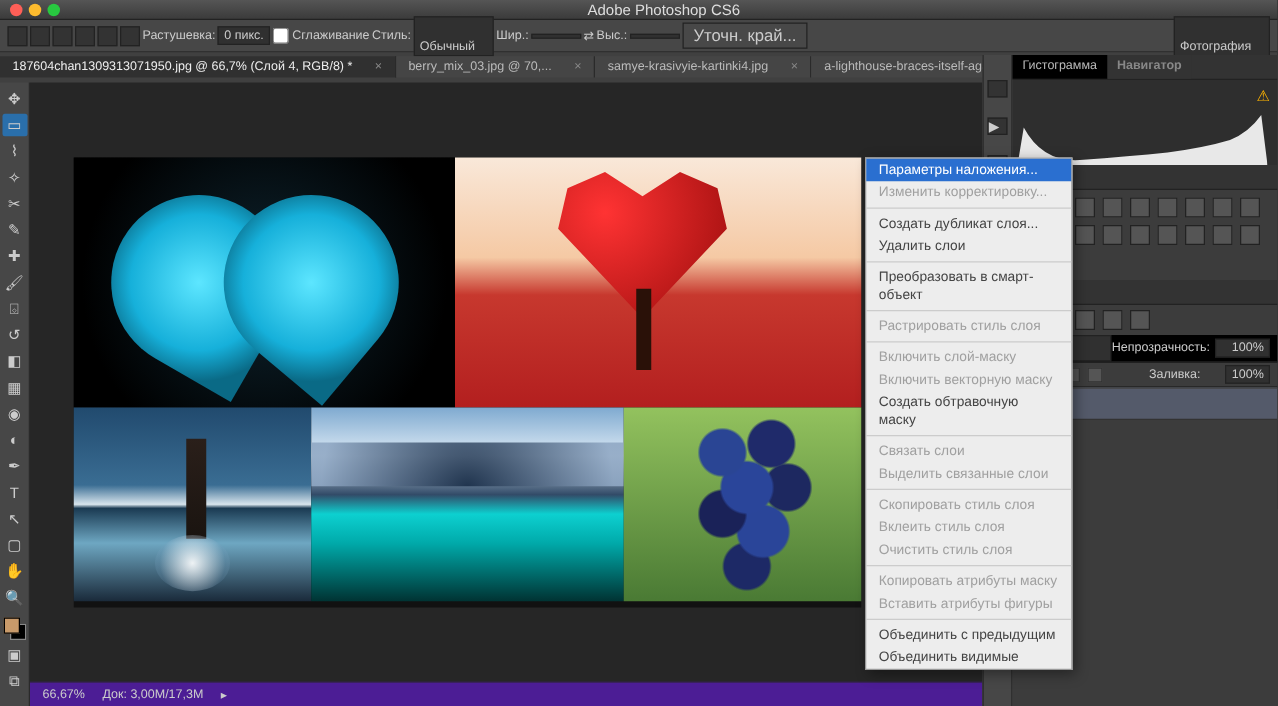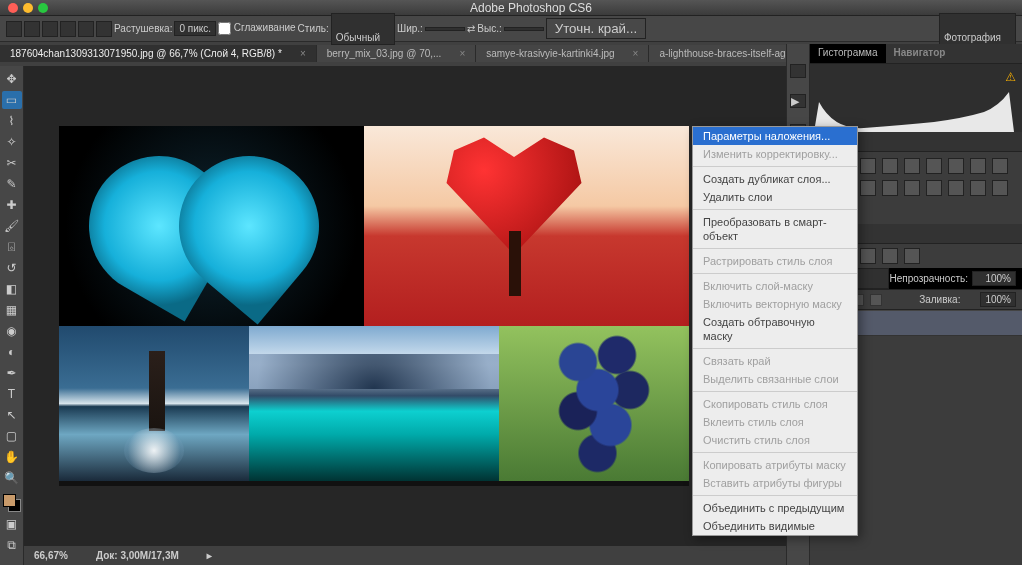--- a/index.html
+++ b/index.html
@@ -39,21 +39,21 @@
   .clouds:before{content:"";position:absolute;width:100%;height:35px;top:28px;background:radial-gradient(circle at 50% 100%,#1a2e48,#90a8c4 90%);opacity:.9;}
   .grapes{background:linear-gradient(#93c25e,#4a7a34);}
   .grapes:before{content:"";position:absolute;width:130px;height:140px;left:40px;top:8px;background:
     radial-gradient(circle at 30% 20%,#2a4594 0 18px,transparent 20px),
     radial-gradient(circle at 60% 15%,#1f2a6a 0 18px,transparent 20px),
     radial-gradient(circle at 45% 40%,#2a459a 0 20px,transparent 22px),
     radial-gradient(circle at 70% 40%,#1d2860 0 18px,transparent 20px),
     radial-gradient(circle at 30% 55%,#1a2258 0 18px,transparent 20px),
     radial-gradient(circle at 55% 65%,#2a4599 0 20px,transparent 22px),
     radial-gradient(circle at 45% 85%,#1d2966 0 18px,transparent 20px);}
-  .status{position:absolute;bottom:0;left:0;right:0;height:20px;background:#404040;border-top:1px solid #262626;display:flex;align-items:center;gap:28px;padding:0 10px;font-size:10px;color:#ccc;font-weight:bold;}
+  .status{position:absolute;bottom:0;left:0;right:0;height:20px;background:#4c1d95;border-top:1px solid #262626;display:flex;align-items:center;gap:14px;padding:0 10px;font-size:10px;color:#ccc;}
   
   .toolbox{position:absolute;top:66px;left:0;width:24px;bottom:0;background:#474747;border-right:1px solid #2a2a2a;display:flex;flex-direction:column;align-items:center;padding-top:4px;gap:3px;}
   .tool{width:20px;height:18px;display:flex;align-items:center;justify-content:center;color:#ccc;font-size:12px;cursor:default;border-radius:2px;}
   .tool.active{background:#2a6fab;}
   .swatch{width:18px;height:18px;margin-top:4px;position:relative;}
   .swatch .fg{width:13px;height:13px;background:#c89a6a;border:1px solid #000;position:absolute;top:0;left:0;z-index:2;}
   .swatch .bg{width:13px;height:13px;background:#000;border:1px solid #888;position:absolute;bottom:0;right:0;}
   
   .right{position:absolute;top:44px;right:0;width:236px;bottom:0;background:#404040;display:flex;}
   .strip{width:24px;background:#474747;border-left:1px solid #2a2a2a;border-right:1px solid #2a2a2a;padding-top:20px;display:flex;flex-direction:column;align-items:center;gap:16px;}
@@ -265,21 +265,21 @@
     <div class="item">Удалить слои</div>
     <div class="sep"></div>
     <div class="item">Преобразовать в смарт-объект</div>
     <div class="sep"></div>
     <div class="item disabled">Растрировать стиль слоя</div>
     <div class="sep"></div>
     <div class="item disabled">Включить слой-маску</div>
     <div class="item disabled">Включить векторную маску</div>
     <div class="item">Создать обтравочную маску</div>
     <div class="sep"></div>
-    <div class="item disabled">Связать край</div>
+    <div class="item disabled">Связать слои</div>
     <div class="item disabled">Выделить связанные слои</div>
     <div class="sep"></div>
     <div class="item disabled">Скопировать стиль слоя</div>
     <div class="item disabled">Вклеить стиль слоя</div>
     <div class="item disabled">Очистить стиль слоя</div>
     <div class="sep"></div>
     <div class="item disabled">Копировать атрибуты маску</div>
     <div class="item disabled">Вставить атрибуты фигуры</div>
     <div class="sep"></div>
     <div class="item">Объединить с предыдущим</div>

